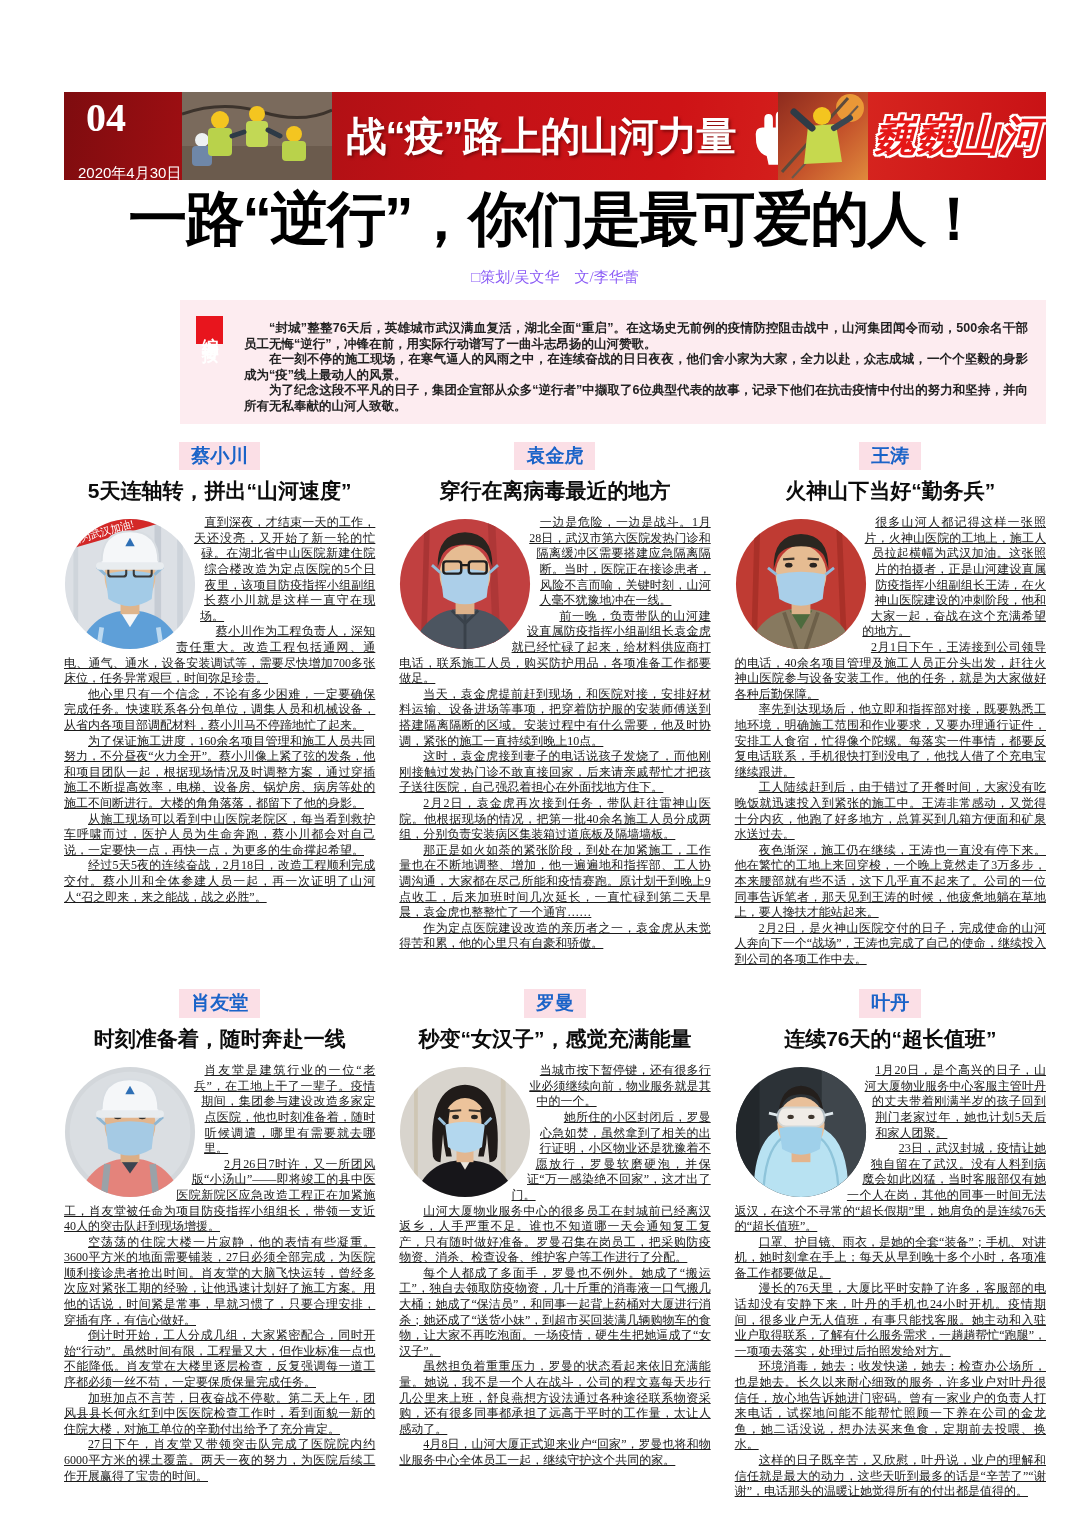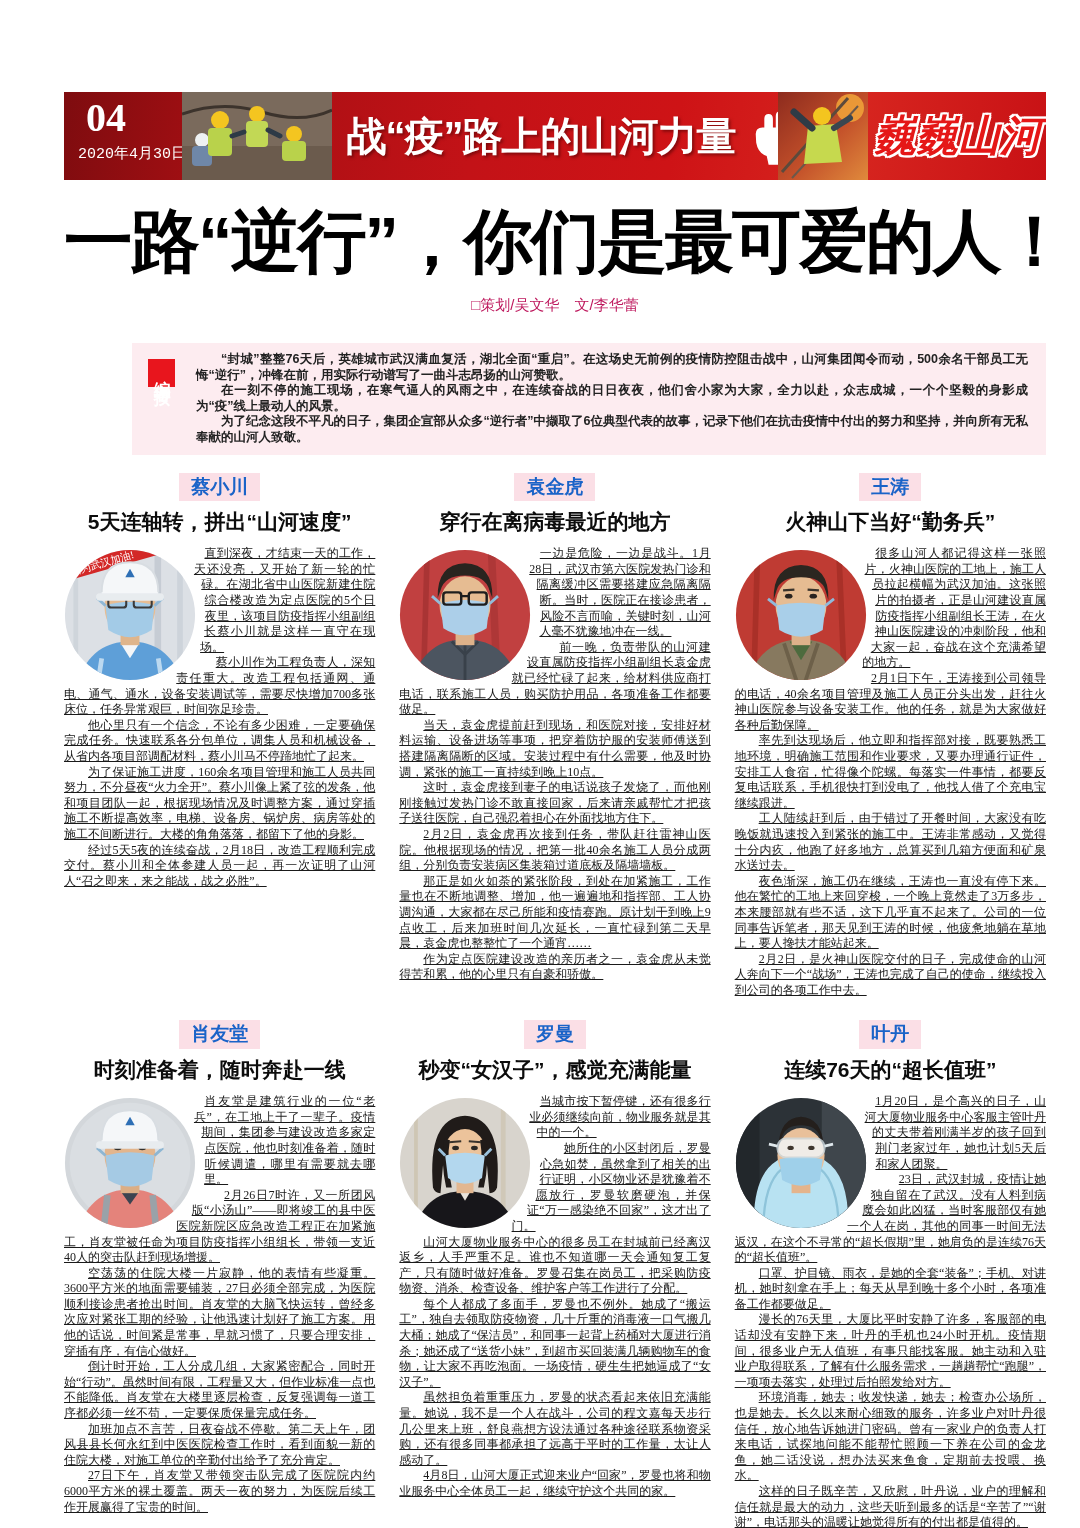--- a/index.html
+++ b/index.html
@@ -6,43 +6,43 @@
   html,body { background:#ffffff; }
   body { width:1080px; height:1528px; position:relative; overflow:hidden;
          font-family:"Liberation Serif", serif; color:#1a1a1a; }
   .content { position:absolute; left:64px; top:0; width:982px; }
 
   
   .masthead { position:relative; margin-top:92px; height:88px; overflow:hidden;
     background:linear-gradient(100deg,#7e0c0f 0%,#a50f13 16%,#c31217 42%,#ce1316 62%,#d7251f 80%,#c81115 100%); }
   .pagenum { position:absolute; left:22px; top:2px; font-family:"Liberation Serif",serif;
     font-size:40px; font-weight:bold; color:#fff; }
-  .pubdate { position:absolute; left:14px; top:52px; font-family:Liberation Mono, monospace;
+  .pubdate { position:absolute; left:14px; top:72px; font-family:Liberation Sans, sans-serif;
     font-size:15px; color:#fff; }
   .mast-photo-left { position:absolute; left:118px; top:0; width:150px; height:88px; }
   .mast-title { position:absolute; left:272px; top:0; width:410px; height:88px;
     display:flex; align-items:center; justify-content:center;
     font-family:"Liberation Sans",sans-serif; font-size:40px; font-weight:900; color:#fff;
     letter-spacing:-1px; white-space:nowrap; text-shadow:2px 2px 3px rgba(60,0,0,.5); }
   .mast-fist { position:absolute; left:686px; top:15px; width:42px; height:58px; }
   .mast-photo-right { position:absolute; left:714px; top:0; width:90px; height:88px; }
   .mast-logo { position:absolute; left:806px; top:0; width:176px; height:88px;
     display:flex; align-items:center; justify-content:center; font-family:"Liberation Sans",sans-serif;
     font-size:42px; font-weight:900; font-style:italic; color:#e51717; white-space:nowrap;
     text-shadow:-2px 0 #fff,2px 0 #fff,0 -2px #fff,0 2px #fff,-2px -2px #fff,2px 2px #fff,-2px 2px #fff,2px -2px #fff;text-align:right; }
 
   
-  h1.headline { margin:16px 0 8px; text-align:center; font-family:"Liberation Sans",sans-serif;
-    font-size:69px; font-weight:900; letter-spacing:-2px; color:#000; white-space:nowrap; }
-  .byline { text-align:center; font-family:Liberation Sans, sans-serif; font-size:15px;
-    color:#be185d; margin-bottom:28px; }
+  h1.headline { margin:0 0 8px; text-align:center; font-family:"Liberation Sans",sans-serif;
+    font-size:59px; font-weight:900; letter-spacing:-2px; color:#000; white-space:nowrap; }
+  .byline { text-align:center; font-family:Liberation Serif, serif; font-size:15px;
+    color:#8b5cf6; margin-bottom:13px; }
 
   
-  .editor-note { position:relative; margin-left:68px; background:#fdecf0;
-    padding:9px 18px 9px 64px; min-height:110px; }
+  .editor-note { position:relative; margin-left:116px; background:#fdecf0;
+    padding:21px 18px 9px 64px; min-height:110px; }
   .editor-label { position:absolute; left:16px; top:16px; background:#e8151d; color:#fff;
     writing-mode:vertical-rl; text-orientation:upright; font-family:"Liberation Sans",sans-serif;
     font-size:17px; font-weight:bold; letter-spacing:4px; padding:8px 4px; line-height:1.1; }
   .editor-text p { font-family:"Liberation Sans",sans-serif; font-size:12.5px; font-weight:600;
     line-height:15.6px; text-indent:2em; text-align:justify; color:#222; }
 
   
   .stories { margin-top:18px; display:grid; grid-template-columns:1fr 1fr 1fr;
     column-gap:24px; row-gap:22px; }
   .story { }
@@ -157,20 +157,21 @@
               <path d="M40 46 Q40 14 70 14 Q100 14 100 46" fill="none" stroke="#d8dde2" stroke-width="2"></path>
               <rect x="34" y="47" width="72" height="8" rx="4" fill="#e8ecef"></rect>
               <path d="M65 30 L70 21 L75 30 Z" fill="#2e6fb5"></path>
             </g>
           </svg>
         </span>
       <p>直到深夜，才结束一天的工作，天还没亮，又开始了新一轮的忙碌。在湖北省中山医院新建住院综合楼改造为定点医院的5个日夜里，该项目防疫指挥小组副组长蔡小川就是这样一直守在现场。</p>
           <p>蔡小川作为工程负责人，深知责任重大。改造工程包括通网、通电、通气、通水，设备安装调试等，需要尽快增加700多张床位，任务异常艰巨，时间弥足珍贵。</p>
           <p>他心里只有一个信念，不论有多少困难，一定要确保完成任务。快速联系各分包单位，调集人员和机械设备，从省内各项目部调配材料，蔡小川马不停蹄地忙了起来。</p>
           <p>为了保证施工进度，160余名项目管理和施工人员共同努力，不分昼夜“火力全开”。蔡小川像上紧了弦的发条，他和项目团队一起，根据现场情况及时调整方案，通过穿插施工不断提高效率，电梯、设备房、锅炉房、病房等处的施工不间断进行。大楼的角角落落，都留下了他的身影。</p>
+          <p>从施工现场可以看到中山医院老院区，每当看到救护车呼啸而过，医护人员为生命奔跑，蔡小川都会对自己说，一定要快一点，再快一点，为更多的生命撑起希望。</p>
           <p>经过5天5夜的连续奋战，2月18日，改造工程顺利完成交付。蔡小川和全体参建人员一起，再一次证明了山河人“召之即来，来之能战，战之必胜”。</p>
         </div>
     </section>
 
     <section class="story">
       <div class="tagwrap"><span class="nametag">袁金虎</span></div>
       <h2 class="story-title">穿行在离病毒最近的地方</h2>
       <div class="story-body">
         <span class="avatar-wrap">
           <svg class="avatar" viewBox="0 0 140 140">

